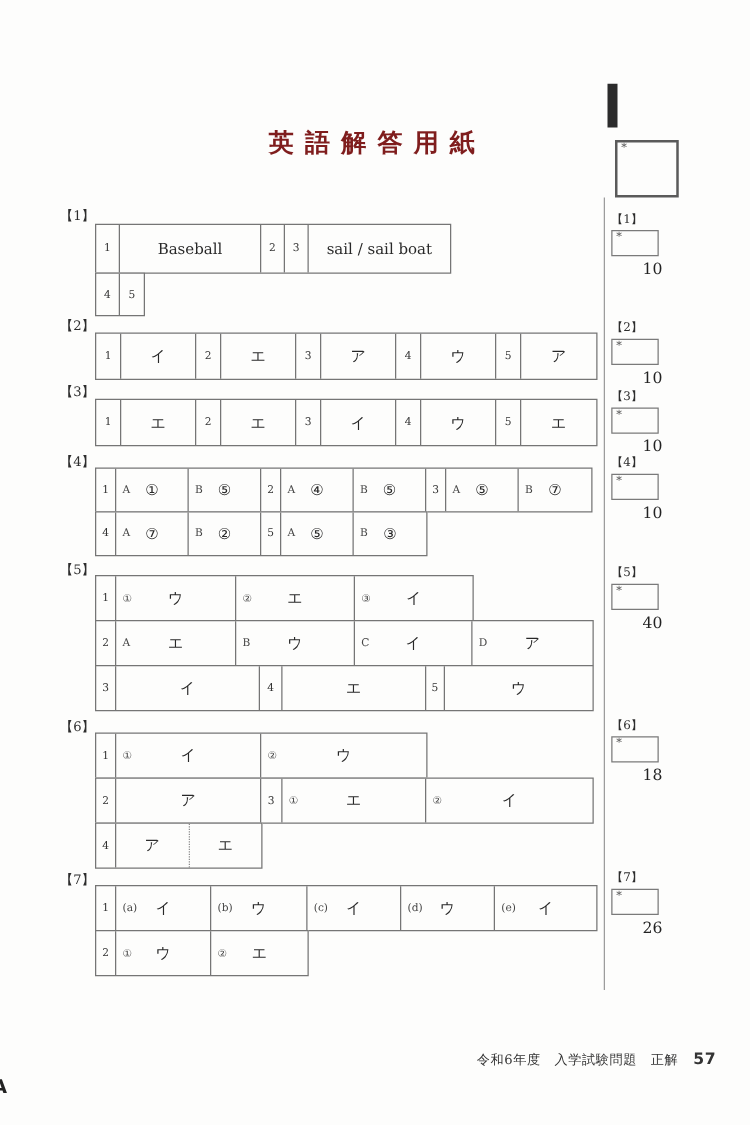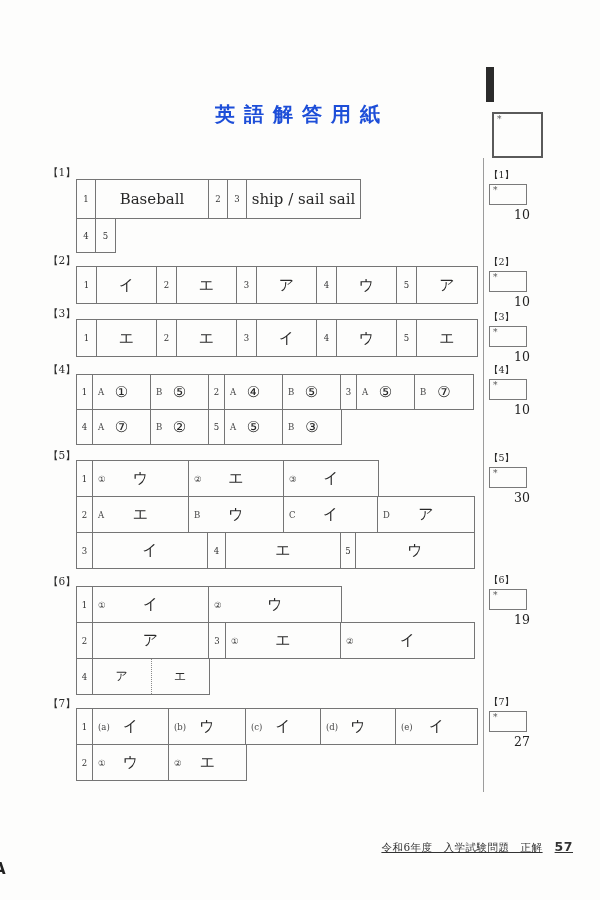--- a/index.html
+++ b/index.html
@@ -1,50 +1,50 @@
 <!DOCTYPE html>
 <html><head>
 <meta charset="utf-8">
 <style>
   html,body{margin:0;padding:0;background:#e8e8e6;}
   .page{position:relative;width:600px;height:900px;background:#fdfdfc;overflow:hidden;
         font-family:"DejaVu Serif","Liberation Serif",serif;color:#2d2d2d;margin:0 auto;}
   .title{position:absolute;top:101px;left:0;width:596px;text-align:center;
-         font-size:20px;font-weight:700;letter-spacing:1px;color:#1d4ed8;}
+         font-size:20px;font-weight:700;letter-spacing:1px;color:#7f1d1d;}
   .examno{position:absolute;left:337px;top:137px;width:140px;height:23px;
           border:1px solid #6f6f6f;display:flex;box-sizing:border-box;background:#fdfdfc;}
   .examno .lbl{width:53px;border-right:1px solid #6f6f6f;display:flex;align-items:center;
                justify-content:center;font-size:8px;letter-spacing:1.5px;color:#3c3c3c;}
   .examno .fld{flex:1;}
   .sec-label{position:absolute;left:48px;font-size:10.5px;color:#2d2d2d;white-space:nowrap;}
   .sec-table{position:absolute;left:76px;}
   .row{display:flex;width:max-content;border:1px solid #757575;box-sizing:content-box;
        align-items:stretch;background:#fdfdfc;}
   .row + .row{margin-top:-1px;}
   .cell{box-sizing:border-box;display:flex;align-items:center;justify-content:center;
         position:relative;border-right:1px solid #757575;}
   .cell:last-child{border-right:none;}
   .cell.num span{font-size:8.5px;color:#333;}
-  .val{font-size:15px;color:#282828;}
+  .val{font-size:12px;color:#282828;}
   .pre{position:absolute;left:5px;top:50%;transform:translateY(-50%);
        font-size:8.5px;color:#454545;}
   .half{flex:1;display:flex;align-items:center;justify-content:center;font-size:12px;height:100%;}
   .half:first-child{border-right:1px dotted #8a8a8a;}
   .blackbar{position:absolute;left:486px;top:67px;width:8px;height:35px;background:#2b2b2b;}
   .vrule{position:absolute;left:483px;top:158px;width:1px;height:634px;background:#9c9c9c;}
   .totalbox{position:absolute;left:492px;top:112px;width:51px;height:46px;
             border:2px solid #5a5a5a;box-sizing:border-box;background:#fdfdfc;}
   .ast{position:absolute;left:3px;top:0px;font-size:9px;color:#555;line-height:10px;}
   .score-item{position:absolute;left:489px;width:44px;}
   .slabel{font-size:9.5px;color:#2d2d2d;white-space:nowrap;}
   .sbox{position:relative;width:38px;height:21px;border:1px solid #7a7a7a;margin-top:2px;
         box-sizing:border-box;background:#fdfdfc;}
   .spts{width:41px;text-align:right;font-size:12.5px;margin-top:2px;color:#222;}
   .footer{position:absolute;top:839px;right:27px;font-size:10.5px;color:#333;
-          display:flex;align-items:baseline;gap:12px;letter-spacing:0.5px;text-decoration:underline;}
+          display:flex;align-items:baseline;gap:12px;letter-spacing:0.5px;}
   .pgnum{font-family:"DejaVu Sans","Liberation Sans",sans-serif;font-weight:700;font-size:12.5px;}
   .corner{position:absolute;left:-6px;top:860px;font-size:15px;font-weight:700;
           font-family:"DejaVu Sans","Liberation Sans",sans-serif;color:#222;}
 </style>
 </head>
 <body>
 
 <div class="page">
 
   <div class="title">英 語 解 答 用 紙</div>
@@ -60,21 +60,21 @@
           <div class="cell" style="width: 113px; flex: 0 0 113px;">
             <span class="val">Baseball</span>
           </div>
           <div class="cell num" style="width: 19px; flex: 0 0 19px;">
             <span>2</span>
           </div>
           <div class="cell num" style="width: 19px; flex: 0 0 19px;">
             <span>3</span>
           </div>
           <div class="cell" style="width: 113px; flex: 0 0 113px;">
-            <span class="val">ship / sail sail</span>
+            <span class="val">sail / sail boat</span>
           </div>
         </div>
         <div class="row" style="height: 33px;">
           <div class="cell num" style="width: 19px; flex: 0 0 19px;">
             <span>4</span>
           </div>
           <div class="cell num" style="width: 19px; flex: 0 0 19px;">
             <span>5</span>
           </div>
         </div>
@@ -393,35 +393,35 @@
         <div class="sbox">
           <span class="ast">*</span>
         </div>
         <div class="spts">10</div>
       </div>
       <div class="score-item" style="top: 452px;">
         <div class="slabel">【5】</div>
         <div class="sbox">
           <span class="ast">*</span>
         </div>
-        <div class="spts">30</div>
+        <div class="spts">40</div>
       </div>
       <div class="score-item" style="top: 574px;">
         <div class="slabel">【6】</div>
         <div class="sbox">
           <span class="ast">*</span>
         </div>
-        <div class="spts">19</div>
+        <div class="spts">18</div>
       </div>
       <div class="score-item" style="top: 696px;">
         <div class="slabel">【7】</div>
         <div class="sbox">
           <span class="ast">*</span>
         </div>
-        <div class="spts">27</div>
+        <div class="spts">26</div>
       </div>
     </div>
 
   <div class="footer">
     <span>令和6年度　入学試験問題　正解</span>
     <span class="pgnum">57</span>
   </div>
 
   <div class="corner">A</div>
 

